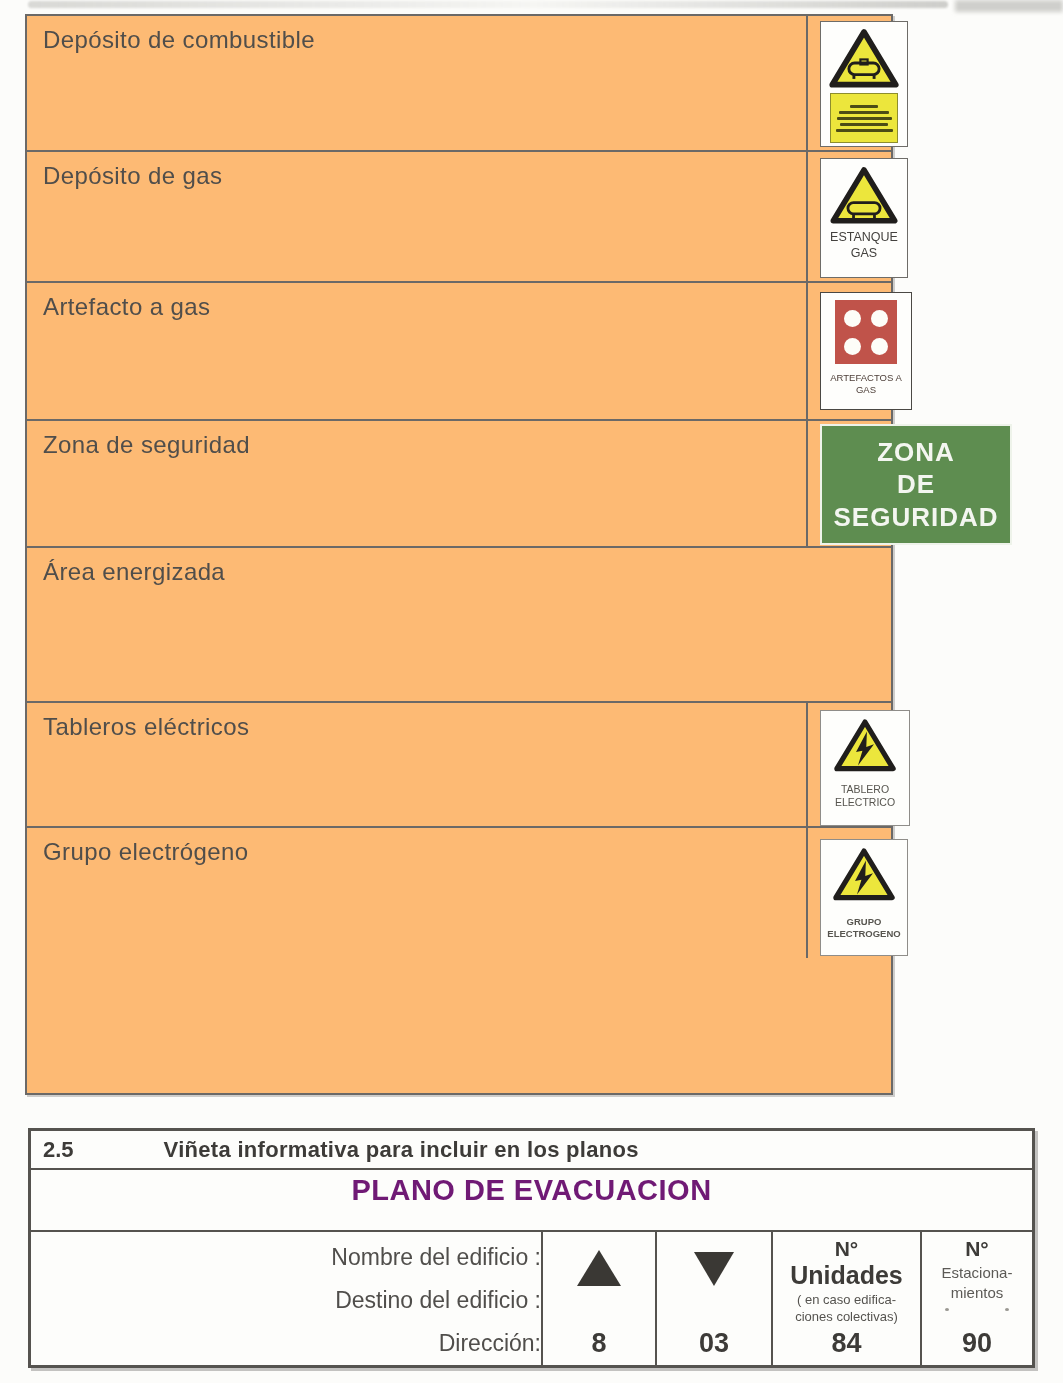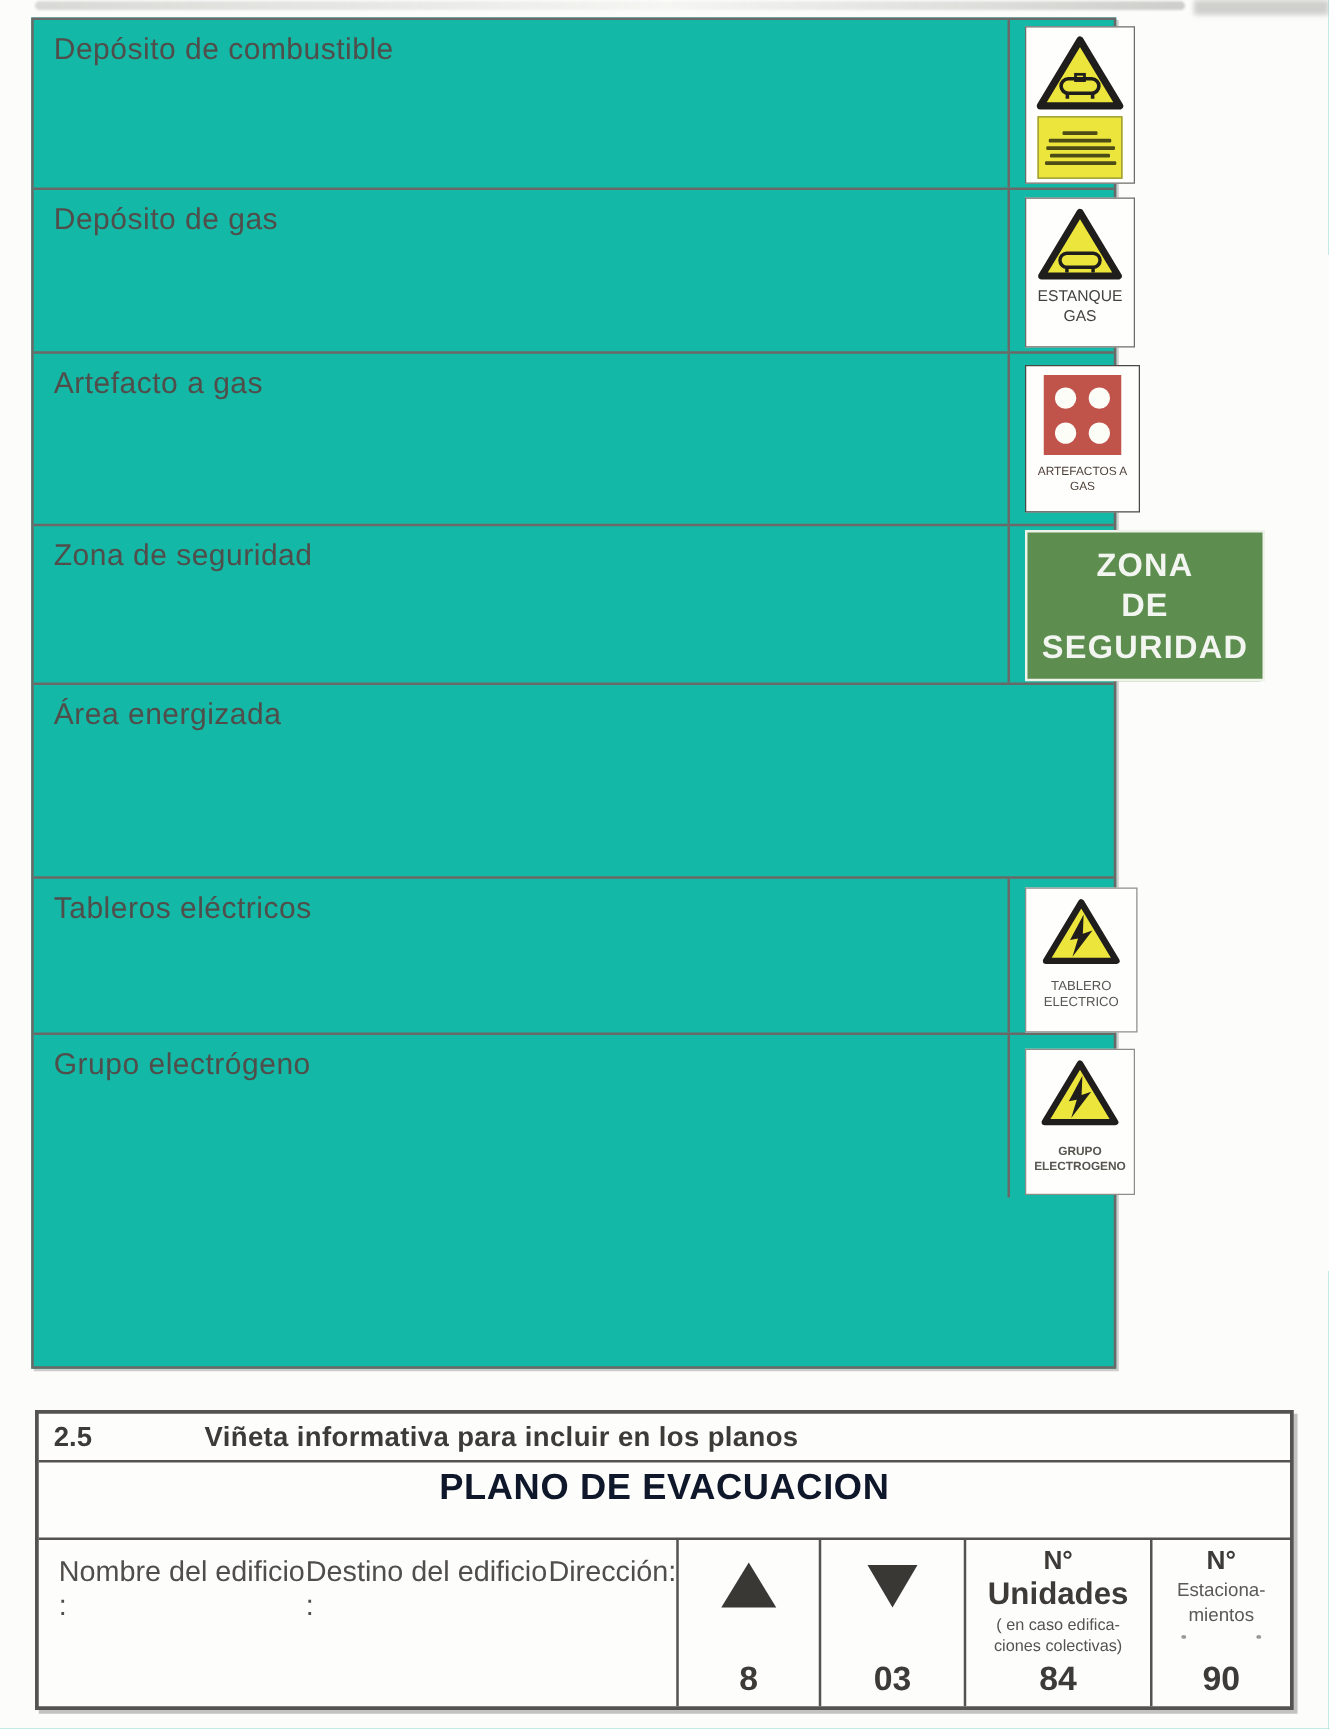--- a/index.html
+++ b/index.html
@@ -10,21 +10,21 @@
     color:#4c4a47;
   }
   
   .scan-top{position:absolute;top:1px;left:28px;width:920px;height:7px;border-radius:4px;
     background:linear-gradient(90deg,rgba(150,150,145,.35),rgba(205,205,200,.12) 55%,rgba(130,130,125,.38));
     filter:blur(1px);}
   .scan-top-right{position:absolute;top:0;left:955px;width:108px;height:12px;
     background:rgba(140,140,134,.4);filter:blur(2px);}
   
   .legend{position:absolute;left:25px;top:14px;width:868px;height:1081px;
-    border:2px solid #6b6967;box-sizing:border-box;background:#14b8a6;
+    border:2px solid #6b6967;box-sizing:border-box;background:#fdba74;
     box-shadow:2px 2px 0 rgba(120,118,114,.35);display:flex;flex-direction:column;}
   .lrow{display:flex;box-sizing:border-box;border-bottom:2px solid #6b6967;}
   .lrow:last-child{border-bottom:none;}
   .lcell-label{flex:0 0 779px;box-sizing:border-box;padding:10px 0 0 16px;
     font-size:24px;letter-spacing:.4px;color:#504e4b;}
   .lcell-icon{flex:1;box-sizing:border-box;border-left:2px solid #6b6967;position:relative;}
   
   .frame{position:absolute;background:#fefefc;border:1px solid #6e6c68;box-sizing:border-box;
     display:flex;flex-direction:column;align-items:center;}
   .cap{font-weight:normal;color:#44423f;text-align:center;white-space:pre-line;line-height:1.25;}
@@ -52,26 +52,26 @@
   
   .sheet{position:absolute;left:28px;top:1128px;width:1007px;height:240px;box-sizing:border-box;
     border:3px solid #55534f;background:#fdfdfb;box-shadow:3px 3px 0 rgba(110,108,104,.4);
     display:flex;flex-direction:column;}
   .sheet-head{height:39px;box-sizing:border-box;border-bottom:2px solid #55534f;
     display:flex;align-items:center;font-weight:bold;font-size:22px;color:#3d3b38;}
   .sheet-head .num{margin-left:12px;}
   .sheet-head .ttl{margin-left:90px;letter-spacing:.3px;}
   .sheet-title{height:62px;box-sizing:border-box;border-bottom:2px solid #55534f;
     display:flex;justify-content:center;}
-  .sheet-title span{font-weight:bold;font-size:29px;letter-spacing:.5px;color:#0f172a;margin-top:4px;}
+  .sheet-title span{font-weight:bold;font-size:29px;letter-spacing:.5px;color:#701a75;margin-top:4px;}
   .sheet-main{flex:1;display:flex;}
   .col{box-sizing:border-box;border-left:2px solid #55534f;display:flex;flex-direction:column;
     align-items:center;justify-content:space-between;padding:10px 0 6px 0;}
-  .col-fields{flex:0 0 510px;border-left:none;align-items:flex-start;padding:12px 0 8px 16px;
-    font-size:23px;color:#504e4b;display:flex;flex-direction:row;justify-content:space-between;}
+  .col-fields{flex:0 0 510px;border-left:none;align-items:flex-end;padding:12px 0 8px 16px;
+    font-size:23px;color:#504e4b;display:flex;flex-direction:column;justify-content:space-between;}
   .col-up{flex:0 0 114px;}
   .col-down{flex:0 0 116px;}
   .col-units{flex:0 0 149px;padding-top:6px;}
   .col-park{flex:1;padding-top:6px;}
   .tri-up{width:0;height:0;border-left:22px solid transparent;border-right:22px solid transparent;
     border-bottom:36px solid #3a3834;margin-top:8px;}
   .tri-down{width:0;height:0;border-left:20px solid transparent;border-right:20px solid transparent;
     border-top:34px solid #3a3834;margin-top:10px;}
   .cell-value{font-weight:bold;font-size:27px;color:#3d3b38;}
   .no-sign{font-weight:bold;font-size:21px;color:#3d3b38;line-height:1;}

